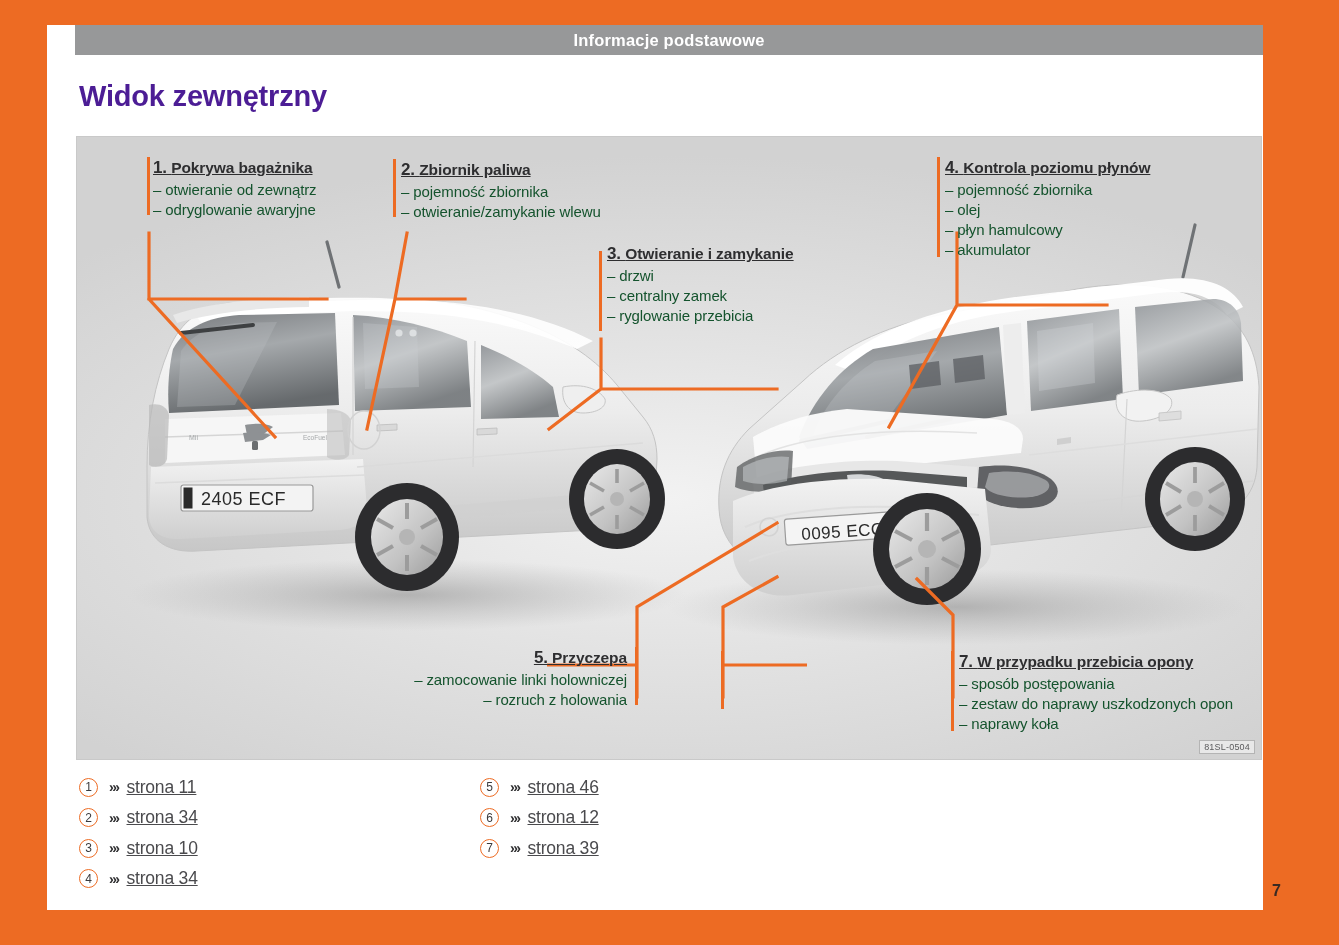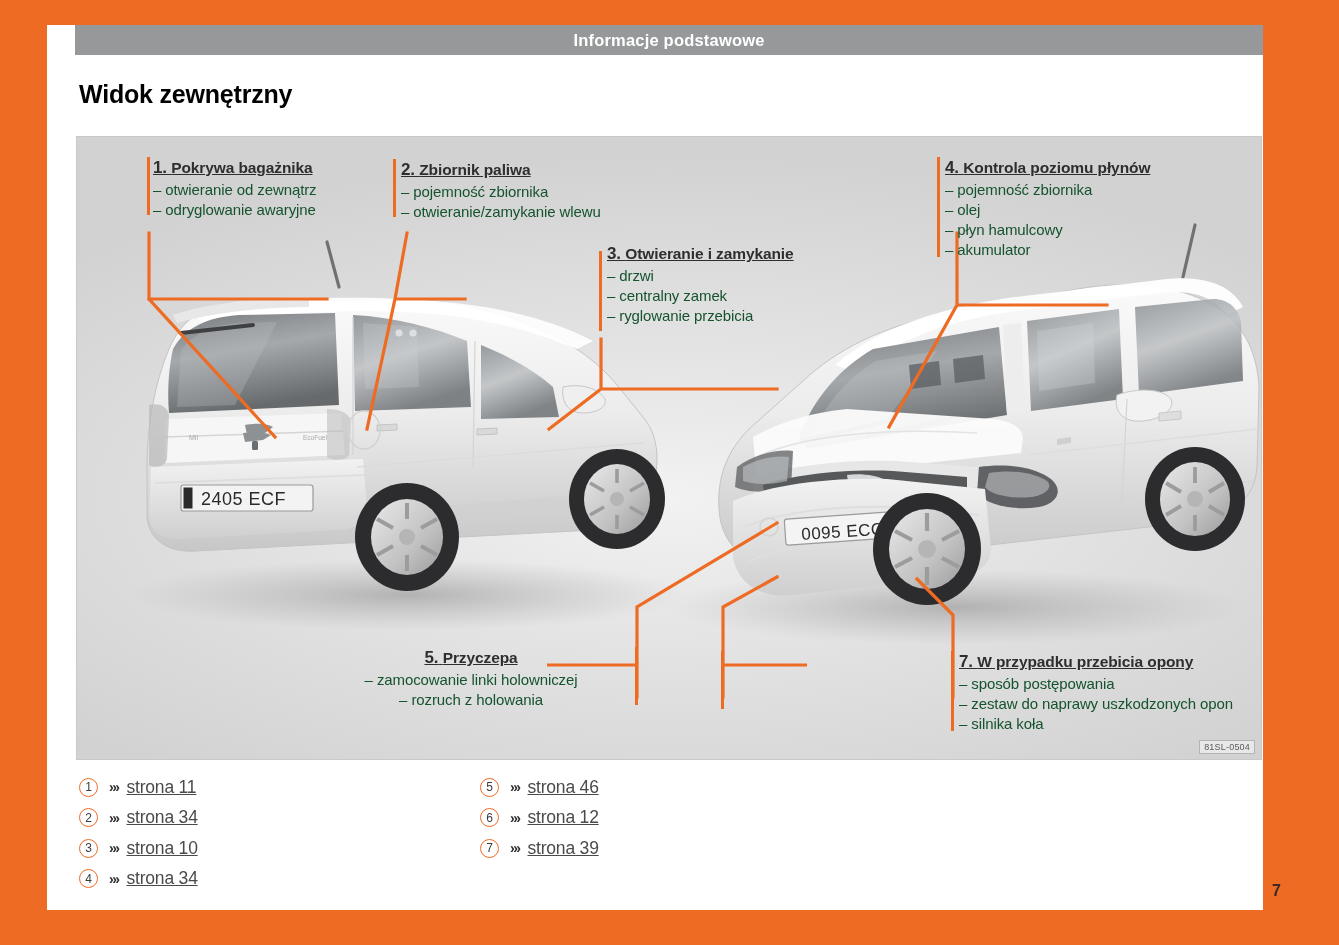--- a/index.html
+++ b/index.html
@@ -46,22 +46,22 @@
     font-weight: bold;
     letter-spacing: 0.2px;
     text-align: center;
   }
 
   
   #chapter-title {
     position: absolute;
     left: 79px;
     top: 80px;
-    color: #000000;
-    font-size: 25px;
+    color: #4c1d95;
+    font-size: 29px;
     font-weight: bold;
     letter-spacing: -0.2px;
   }
 
   
   #figure {
     position: absolute;
     left: 76px;
     top: 136px;
     width: 1186px;
@@ -93,21 +93,21 @@
     color: #2E2E30;
     letter-spacing: -0.1px;
     text-decoration: underline;
   }
   .callout .ctitle .num { font-size: 17px; }
   .callout .citem {
     font-size: 15px;
     color: #14532d;
     letter-spacing: -0.1px;
   }
-  .callout.right-align { text-align: center; }
+  .callout.right-align { text-align: right; }
 
   
   .tickbar {
     position: absolute;
     width: 3px;
     background: #ED6B23;
   }
 
   
   #fig-code {
@@ -518,21 +518,21 @@
     <div class="tickbar" style="left:644px; top:514px; height:58px;"></div>
 
     <div class="tickbar" style="left:874px; top:514px; height:80px;"></div>
     <div class="callout" style="left:882px; top:514px;">
       <div class="ctitle">
         <span class="num">7.</span>
         <span>W przypadku przebicia opony</span>
       </div>
       <div class="citem">– sposób postępowania</div>
       <div class="citem">– zestaw do naprawy uszkodzonych opon</div>
-      <div class="citem">– silnika koła</div>
+      <div class="citem">– naprawy koła</div>
     </div>
 
     <div id="fig-code">81SL-0504</div>
   </div>
 
   <div class="ref-col" id="ref-col-left">
 
     <div class="ref-row">
       <span class="ref-badge">1</span>
       <span class="ref-arrows">›››</span>

